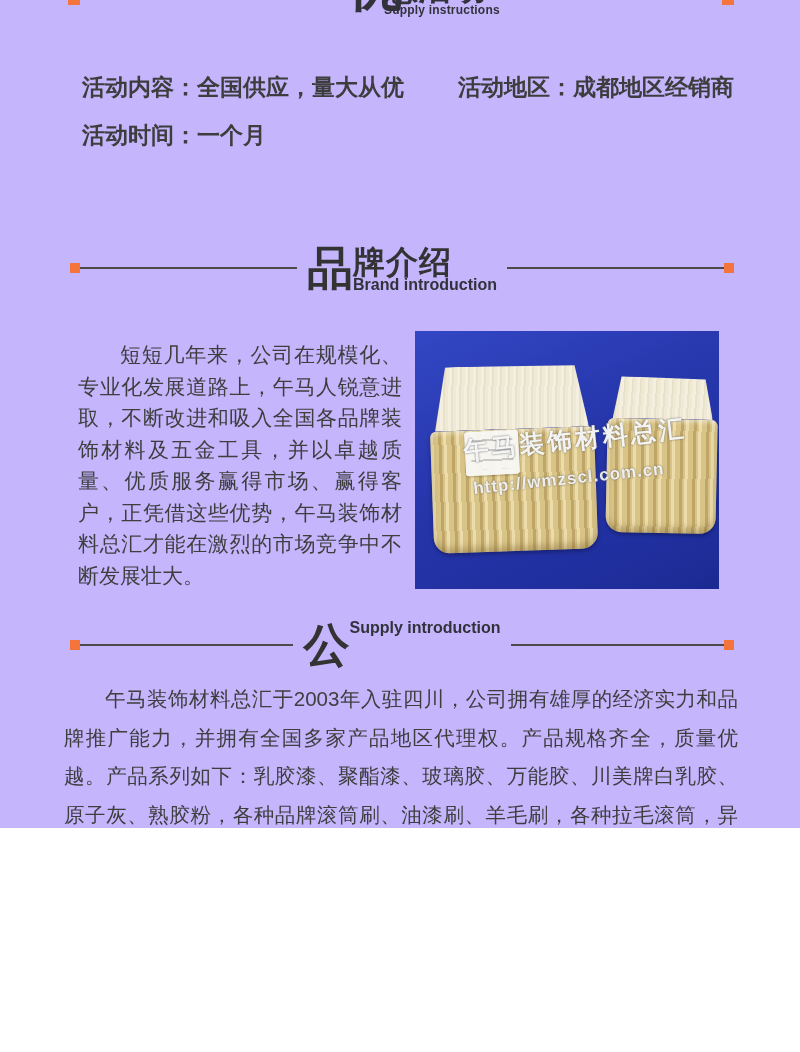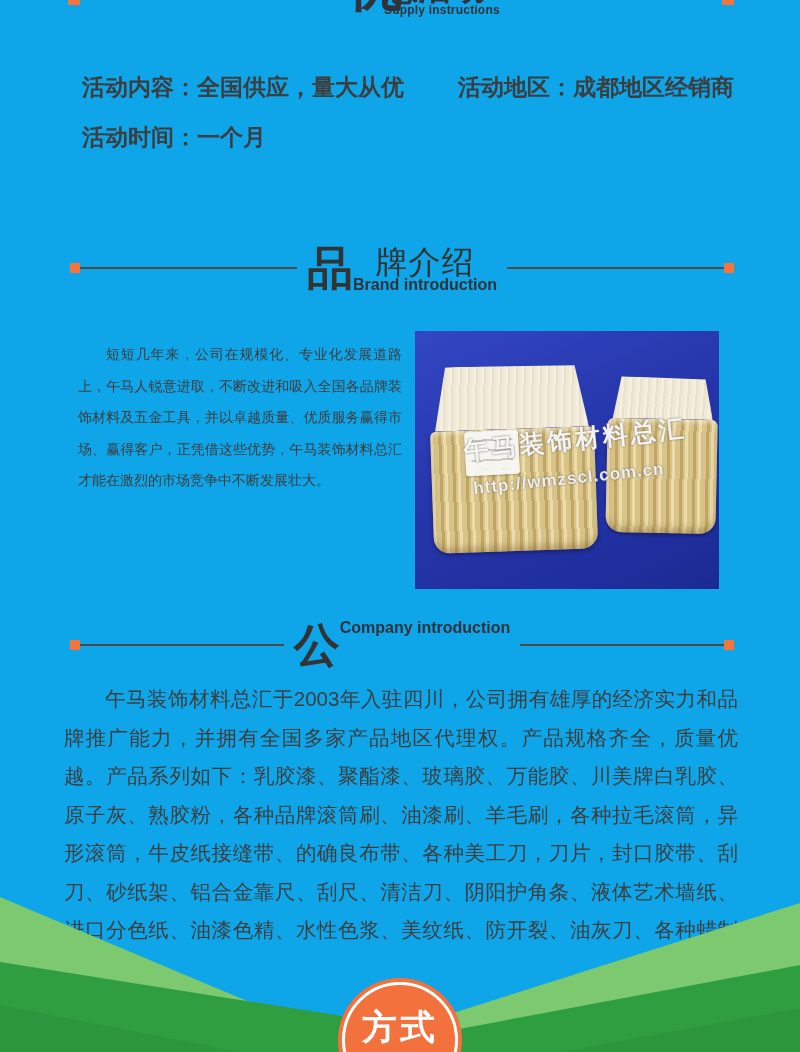--- a/index.html
+++ b/index.html
@@ -1,47 +1,47 @@
 <!DOCTYPE html>
 <html style="--accent-orange: #f4743c; --contact-orange: #f2713d; --green-light: #7cc96f; --green-dark: #2f9e41; --photo-blue: #2636ab; --text-dark: #3d3d3d;"><head>
 <meta charset="utf-8">
 <style>
   html,body{margin:0;padding:0;}
   body{font-family:"Liberation Sans", sans-serif; background:#ffffff;}
-  #page{position:relative; width:800px; height:1052px; overflow:hidden; background:#0ea5e9;}
+  #page{position:relative; width:800px; height:828px; overflow:hidden; background:#c4b5fd;}
 
   
   .top-sq{position:absolute; top:0; width:12px; height:5px; background:var(--accent-orange,#f4743c);}
   .top-sq.l{left:68px;} .top-sq.r{left:722px;}
 
   
   .promo{position:absolute; top:0; left:0; width:100%; height:20px; color:#32323a;}
   .promo span{position:absolute; font-weight:bold; white-space:nowrap;}
   .promo .big{left:347px; top:-43px; font-size:56px; line-height:56px;}
   .promo .rest{left:384px; top:-30px; font-size:34px; line-height:34px;}
   .promo .en{left:384px; top:4px; font-size:12px; line-height:12px; letter-spacing:.2px;}
 
   
   .act{position:absolute; font-size:23px; line-height:26px; font-weight:bold; color:var(--text-dark,#3d3d3d); white-space:nowrap;}
-  .act1{left:82px; top:74px;} .act2{left:458px; top:74px;} .act3{left:82px; top:124px;}
+  .act1{left:82px; top:74px;} .act2{left:458px; top:74px;} .act3{left:82px; top:124px;font-family:Liberation Mono, monospace;}
 
   
   .sec-header{position:absolute; left:70px; right:66px; height:46px; display:flex; align-items:center;}
   .sec-line{flex:1; height:2px; background:#4b4b4b; position:relative;}
   .sec-line .sq{position:absolute; top:-4px; width:10px; height:10px; background:var(--accent-orange,#f4743c);}
   .sec-line.left .sq{left:0;} .sec-line.right .sq{right:0;}
   .sec-title{display:flex; margin:0 10px; color:#333;}
   .sec-title .big{font-size:46px; line-height:46px; font-weight:bold;}
   .sec-title .col{display:flex; flex-direction:column;}
-  .sec-title .rest{font-size:32px; line-height:34px; font-weight:normal; letter-spacing:1px;text-align:center;}
+  .sec-title .rest{font-size:32px; line-height:34px; font-weight:bold; letter-spacing:1px;}
   .sec-title .en{font-size:16px; line-height:12px; font-weight:bold; color:#32323a; white-space:nowrap;}
   .hdr-brand{top:245px;} .hdr-company{top:622px;}
 
   
-  .brand-text{position:absolute; left:78px; top:339px; width:324px; font-size:14px; line-height:31.5px;
+  .brand-text{position:absolute; left:78px; top:339px; width:324px; font-size:21px; line-height:31.5px;
     color:#3e3e3e; text-align:justify; text-indent:2em;}
 
   
   .photo{position:absolute; left:415px; top:331px; width:304px; height:258px; overflow:hidden;
     background:linear-gradient(155deg,#3347c4 0%, var(--photo-blue,#2636ab) 45%, #202f9e 80%, #1b2a92 100%);}
   .brush{position:absolute;}
   .bristles{margin:0 5px; background:repeating-linear-gradient(93deg,#f4efdf 0 3px,#e9e2cb 3px 5px,#efe9d6 5px 8px);
     clip-path:polygon(8% 0, 92% 4%, 100% 100%, 0 100%);}
   .handle{border-radius:6px 6px 16px 16px;
     background:repeating-linear-gradient(90deg,#ecdcab 0 3px,#d9c487 3px 8px,#bfa668 8px 11px,#d9c487 11px 13px);
@@ -128,21 +128,21 @@
     <div class="wm2">http://wmzscl.com.cn</div>
   </div>
 
   <div class="sec-header hdr-company">
     <div class="sec-line left">
       <span class="sq"></span>
     </div>
     <div class="sec-title">
       <span class="big">公</span>
       <span class="col">
-        <span class="en">Company introduction</span>
+        <span class="en">Supply introduction</span>
       </span>
     </div>
     <div class="sec-line right">
       <span class="sq"></span>
     </div>
   </div>
 
   <div class="company-text">午马装饰材料总汇于2003年入驻四川，公司拥有雄厚的经济实力和品牌推广能力，并拥有全国多家产品地区代理权。产品规格齐全，质量优越。产品系列如下：乳胶漆、聚酯漆、玻璃胶、万能胶、川美牌白乳胶、原子灰、熟胶粉，各种品牌滚筒刷、油漆刷、羊毛刷，各种拉毛滚筒，异形滚筒，牛皮纸接缝带、的确良布带、各种美工刀，刀片，封口胶带、刮刀、砂纸架、铝合金靠尺、刮尺、清洁刀、阴阳护角条、液体艺术墙纸、进口分色纸、油漆色精、水性色浆、美纹纸、防开裂、油灰刀、各种蜡制品等。</div>
 
   <div class="footer">

